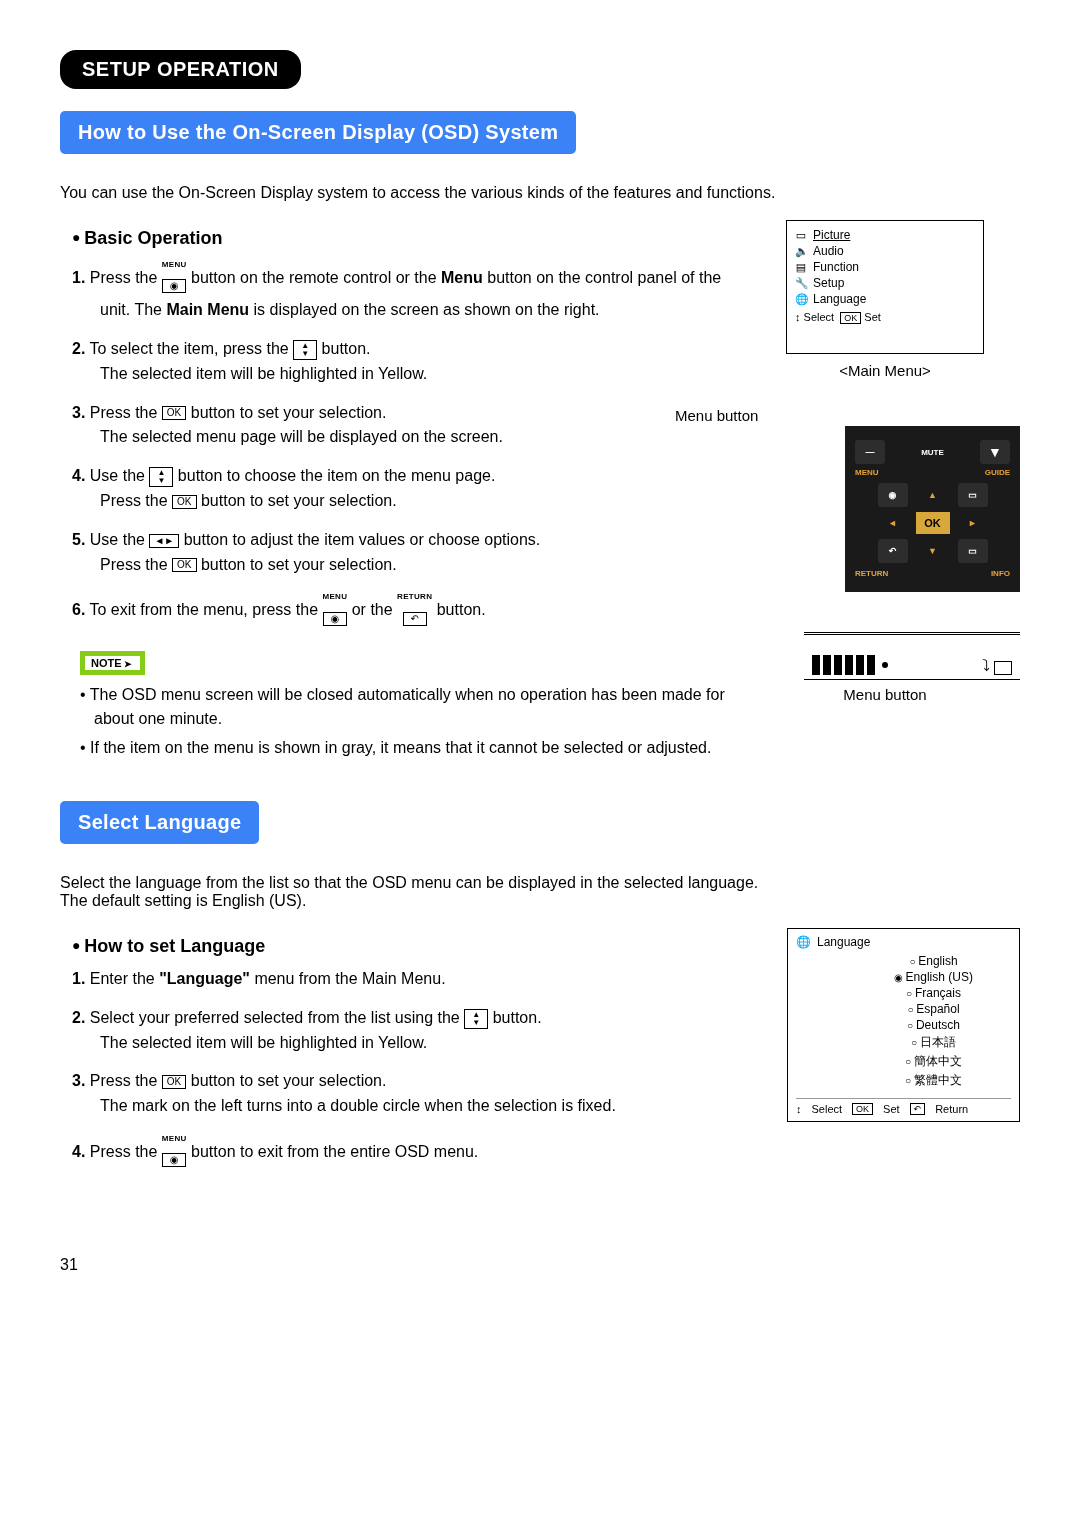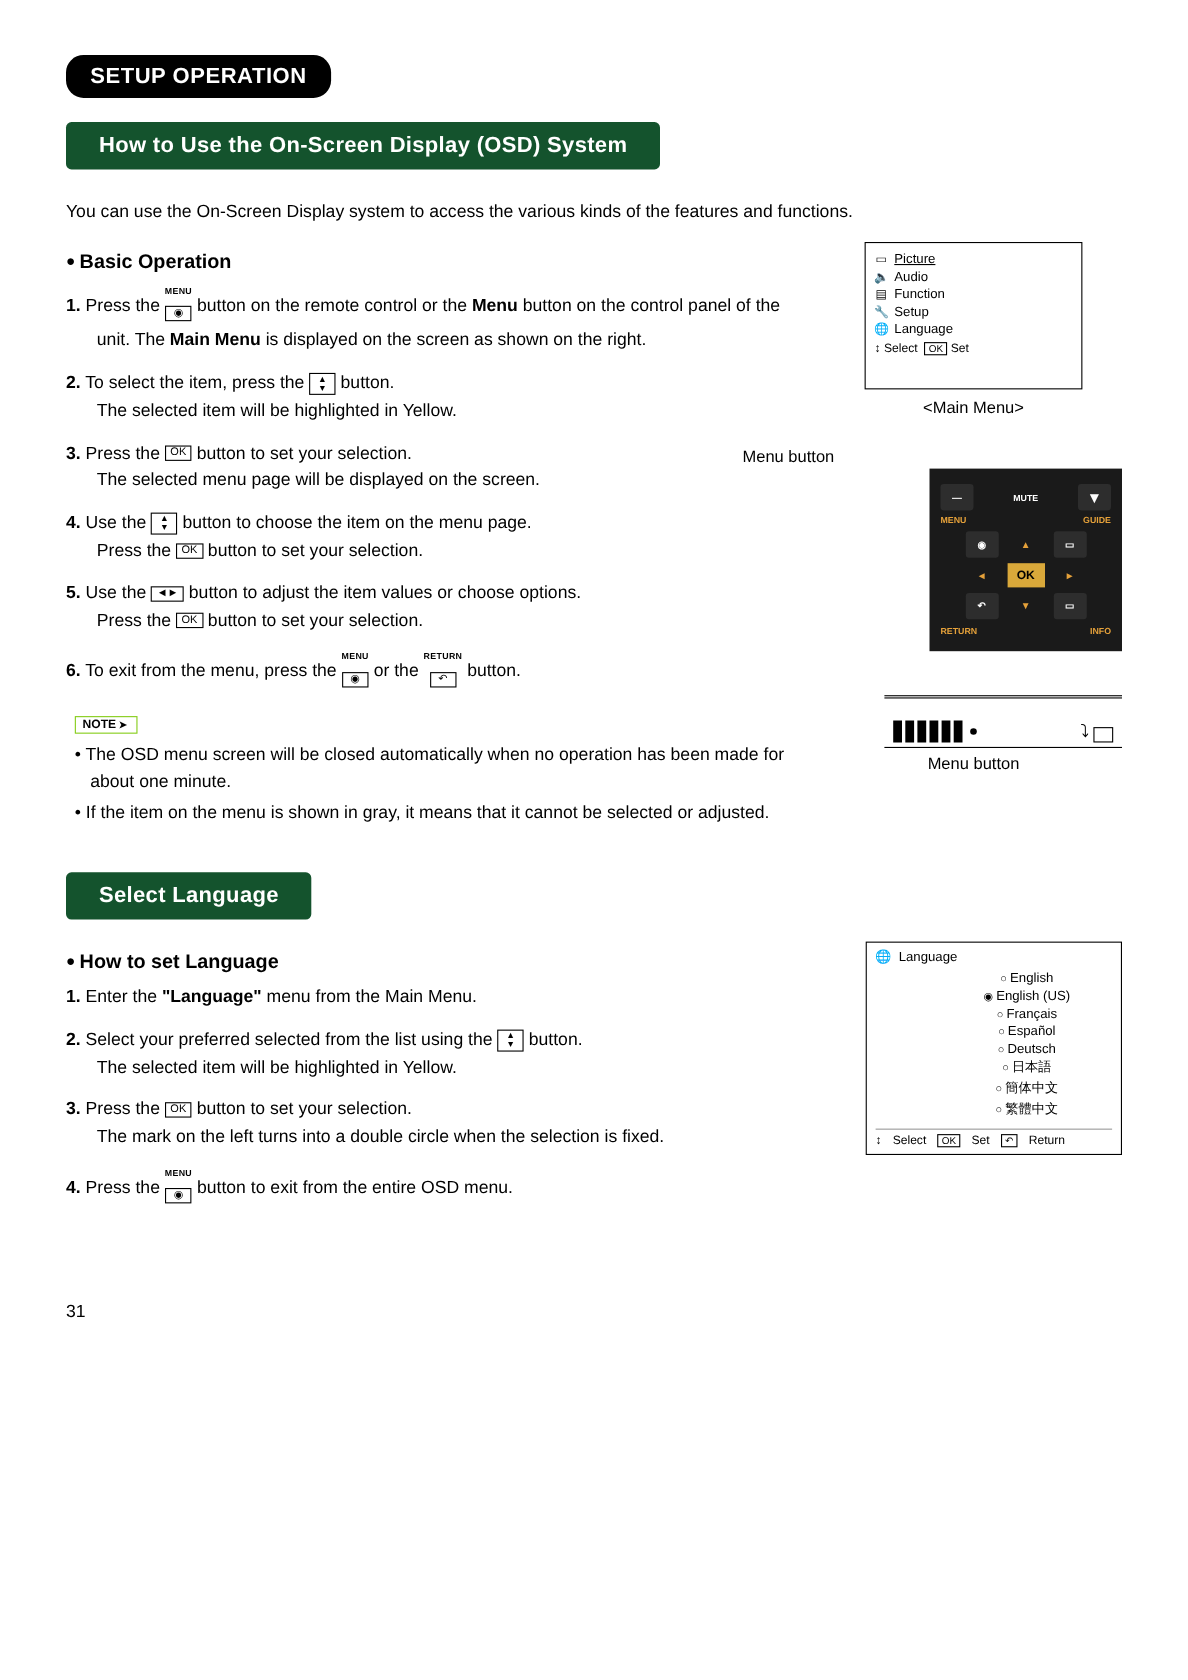--- a/index.html
+++ b/index.html
@@ -18,33 +18,34 @@
     color: #fff;
     font-weight: bold;
     font-size: 20px;
     padding: 8px 22px;
     border-radius: 16px;
     margin-bottom: 22px;
     letter-spacing: 0.5px;
   }
   .subsection-title {
     display: inline-block;
-    background: #14532d;
+    background: #3b82f6;
     color: #fff;
     font-weight: bold;
     font-size: 20px;
-    padding: 10px 30px;
+    padding: 10px 18px;
     border-radius: 5px;
     margin-bottom: 20px;
     letter-spacing: 0.3px;
   }
   .content-row {
     display: flex;
     align-items: flex-start;
     gap: 25px;
+    margin-left: 12px;
   }
   .left-col { flex: 1; }
   .right-col { flex: 0 0 270px; }
   .intro { margin: 10px 0 18px 0; }
   .heading-bullet {
     font-weight: bold;
     font-size: 18px;
     margin: 8px 0 6px 0;
   }
   .heading-bullet:before {
@@ -83,21 +84,21 @@
   }
   .btn-stack .tiny-label {
     font-size: 8px;
     font-weight: bold;
     display: block;
     margin-bottom: 2px;
     letter-spacing: 0.3px;
   }
   .note-tag {
     display: inline-block;
-    border: 1px solid #84cc16;
+    border: 5px solid #84cc16;
     padding: 1px 8px 1px 6px;
     font-size: 11px;
     font-weight: bold;
     margin: 6px 0 4px 8px;
   }
   .note-tag:after { content: " ➤"; font-size: 9px; }
   ul.notes {
     list-style: none;
     padding: 0;
     margin: 2px 0 0 8px;
@@ -380,20 +381,24 @@
       <div class="caption" style="text-align:center;">Menu button</div>
     </div>
   </div>
 </div>
 
 <div class="spacer"></div>
 
 
 <div>
   <div class="subsection-title">Select Language</div>
+  <p class="intro">
+    <span>Select the language from the list so that the OSD menu can be displayed in the selected language.</span><br>
+    <span>The default setting is English (US).</span>
+  </p>
 
   <div class="content-row">
     <div class="left-col">
       <div class="heading-bullet">How to set Language</div>
 
       <ol class="steps">
         <li>
           <span class="num">1.</span>
           <span>Enter the</span>
           <b>"Language"</b>

